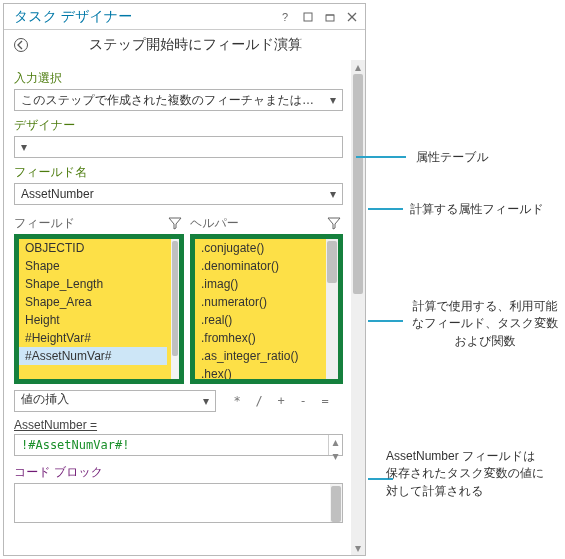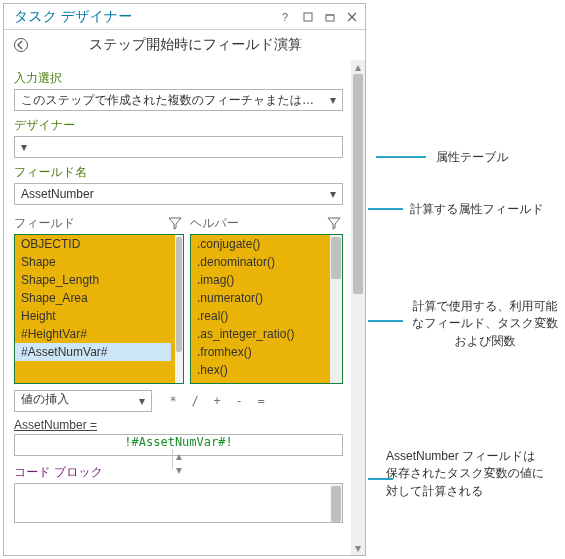--- a/index.html
+++ b/index.html
@@ -28,42 +28,42 @@
 
   .lists-head { display: flex; align-items: flex-end; margin-top: 10px; justify-content: flex-end; }
   .lh-col1 { width: 170px; color: #666; }
   .lh-gap { width: 6px; }
   .lh-col2 { flex: 1; color: #666; display: flex; align-items: center; }
   .lh-col2 span.lab { flex: 1; }
   .funnel { width: 16px; height: 16px; color: #666; cursor: pointer; margin-left: 4px; }
   .funnel svg { display: block; }
 
   .lists { display: flex; margin-top: 2px; height: 150px; }
-  .listbox { border: 1px solid #15803d; background: #eab308; position: relative; overflow: hidden; padding-left: 20px; }
+  .listbox { border: 5px solid #15803d; background: #fde047; position: relative; overflow: hidden; padding-left: 20px; }
   .lb1 { width: 170px; }
   .lbgap { width: 6px; }
   .lb2 { flex: 1; }
   .list-inner { position: absolute; left: 0; right: 12px; top: 0; bottom: 0; overflow: hidden; }
   .list-item { padding: 2px 6px; white-space: nowrap; }
   .list-item.sel { background: #cde6f7; }
   .lb-scroll { position: absolute; right: 0; top: 0; bottom: 0; width: 12px; background: #efefef; }
   .lb-thumb { position: absolute; left: 1px; right: 1px; background: #c0c0c0; border-radius: 2px; }
 
   .lb-sm-scroll { position: absolute; right: 0; top: 0; bottom: 0; width: 8px; background: #f3f3f3; }
   .lb-sm-thumb { position: absolute; left: 1px; right: 1px; top: 2px; height: 115px; background: #c0c0c0; border-radius: 2px; }
 
   .insert-row { display: flex; align-items: center; margin-top: 6px; }
-  .insert-combo { width: 138px; display: flex; border: 1px solid #b5b5b5; height: 22px; background: #fff; }
+  .insert-combo { width: 202px; display: flex; border: 1px solid #b5b5b5; height: 22px; background: #fff; }
   .insert-combo .val { flex: 1; padding: 0 6px; }
   .insert-combo .arrow { width: 18px; display: flex; align-items: center; justify-content: center; color: #555; }
   .ops { display: flex; align-items: center; margin-left: 10px; color: #777; }
   .op { width: 16px; text-align: center; margin: 0 3px; cursor: pointer; font-family: ui-monospace, monospace; }
 
   .expr-label { margin-top: 6px; color: #444; text-decoration: underline; }
-  .expr-box { display: flex; align-items: center; border: 1px solid #b5b5b5; height: 22px; background: #fff; margin-top: 2px; position: relative; flex-direction: column; }
+  .expr-box { display: flex; align-items: center; border: 1px solid #b5b5b5; height: 22px; background: #fff; margin-top: 2px; position: relative; }
   .expr-box .val { flex: 1; padding: 0 6px; font-family: ui-monospace, Consolas, monospace; color: #1a8f2a; }
   .spin { width: 14px; height: 100%; border-left: 1px solid #ccc; display: flex; flex-direction: column; }
   .spin div { flex: 1; display: flex; align-items: center; justify-content: center; color: #888; }
 
   .code-label { color: #701a75; margin-top: 8px; }
   .codebox { border: 1px solid #b5b5b5; height: 40px; margin-top: 2px; position: relative; background: #fff; }
   .codebox .lb-sm-scroll { width: 12px; }
   .codebox .lb-sm-thumb { top: 2px; height: 36px; }
 
   
@@ -169,22 +169,22 @@
               </div>
           </div>
           <div class="lbgap"></div>
           <div class="listbox lb2">
             <div class="list-inner" id="helpers-list">
                 <div class="list-item">.conjugate()</div>
                 <div class="list-item">.denominator()</div>
                 <div class="list-item">.imag()</div>
                 <div class="list-item">.numerator()</div>
                 <div class="list-item">.real()</div>
+                <div class="list-item">.fromhex()</div>
                 <div class="list-item">.as_integer_ratio()</div>
-                <div class="list-item">.fromhex()</div>
                 <div class="list-item">.hex()</div>
               </div>
             <div class="lb-scroll">
                 <div class="lb-thumb" style="top:2px;height:42px;"></div>
               </div>
           </div>
         </div>
 
         <div class="insert-row">
           <div class="insert-combo">
@@ -218,21 +218,21 @@
       </div>
 
       <div class="vscroll">
         <div class="arrow top">▴</div>
         <div class="thumb" style="top:14px;height:220px;"></div>
         <div class="arrow bot">▾</div>
       </div>
     </div>
   </div>
 
-  <div class="anno" style="left:376px; top:152px; width:190px; height:20px;">
+  <div class="anno" style="left:356px; top:152px; width:190px; height:20px;">
     <div class="leader" style="left:0; top:4px; width:50px;"></div>
     <div class="anno-text" style="left:60px; top:-3px;">属性テーブル</div>
   </div>
   <div class="anno" style="left:368px; top:204px; width:200px; height:20px;">
     <div class="leader" style="left:0; top:4px; width:35px;"></div>
     <div class="anno-text" style="left:42px; top:-3px;">計算する属性フィールド</div>
   </div>
   <div class="anno" style="left:368px; top:298px; width:200px; height:60px;">
     <div class="leader" style="left:0; top:22px; width:35px;"></div>
     <div class="anno-text" style="left:42px; top:0; width:150px; text-align:center; line-height:1.45;">計算で使用する、利用可能なフィールド、タスク変数および関数</div>

